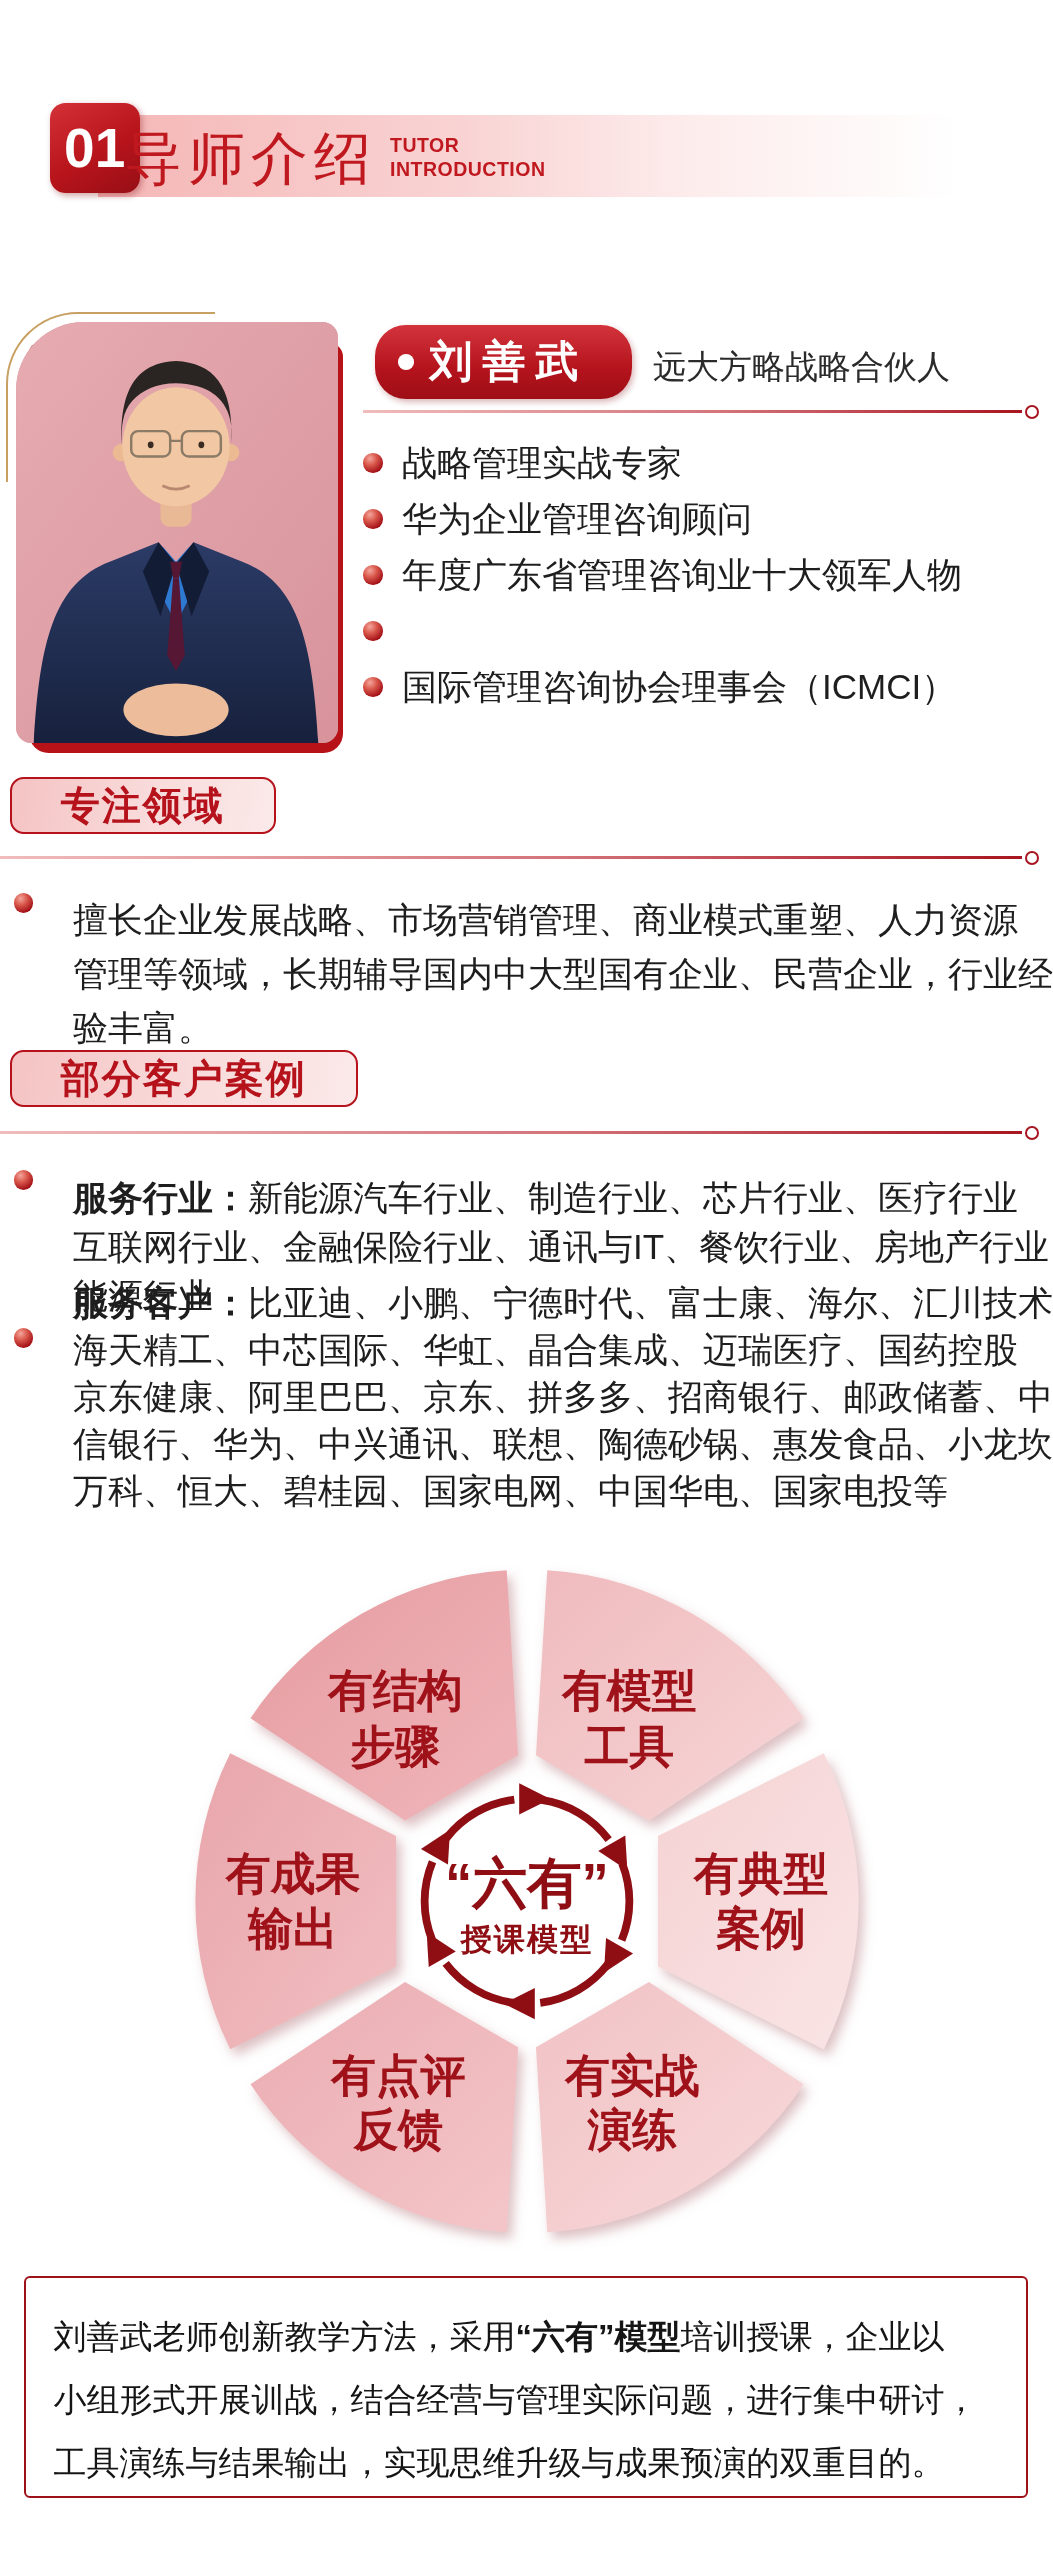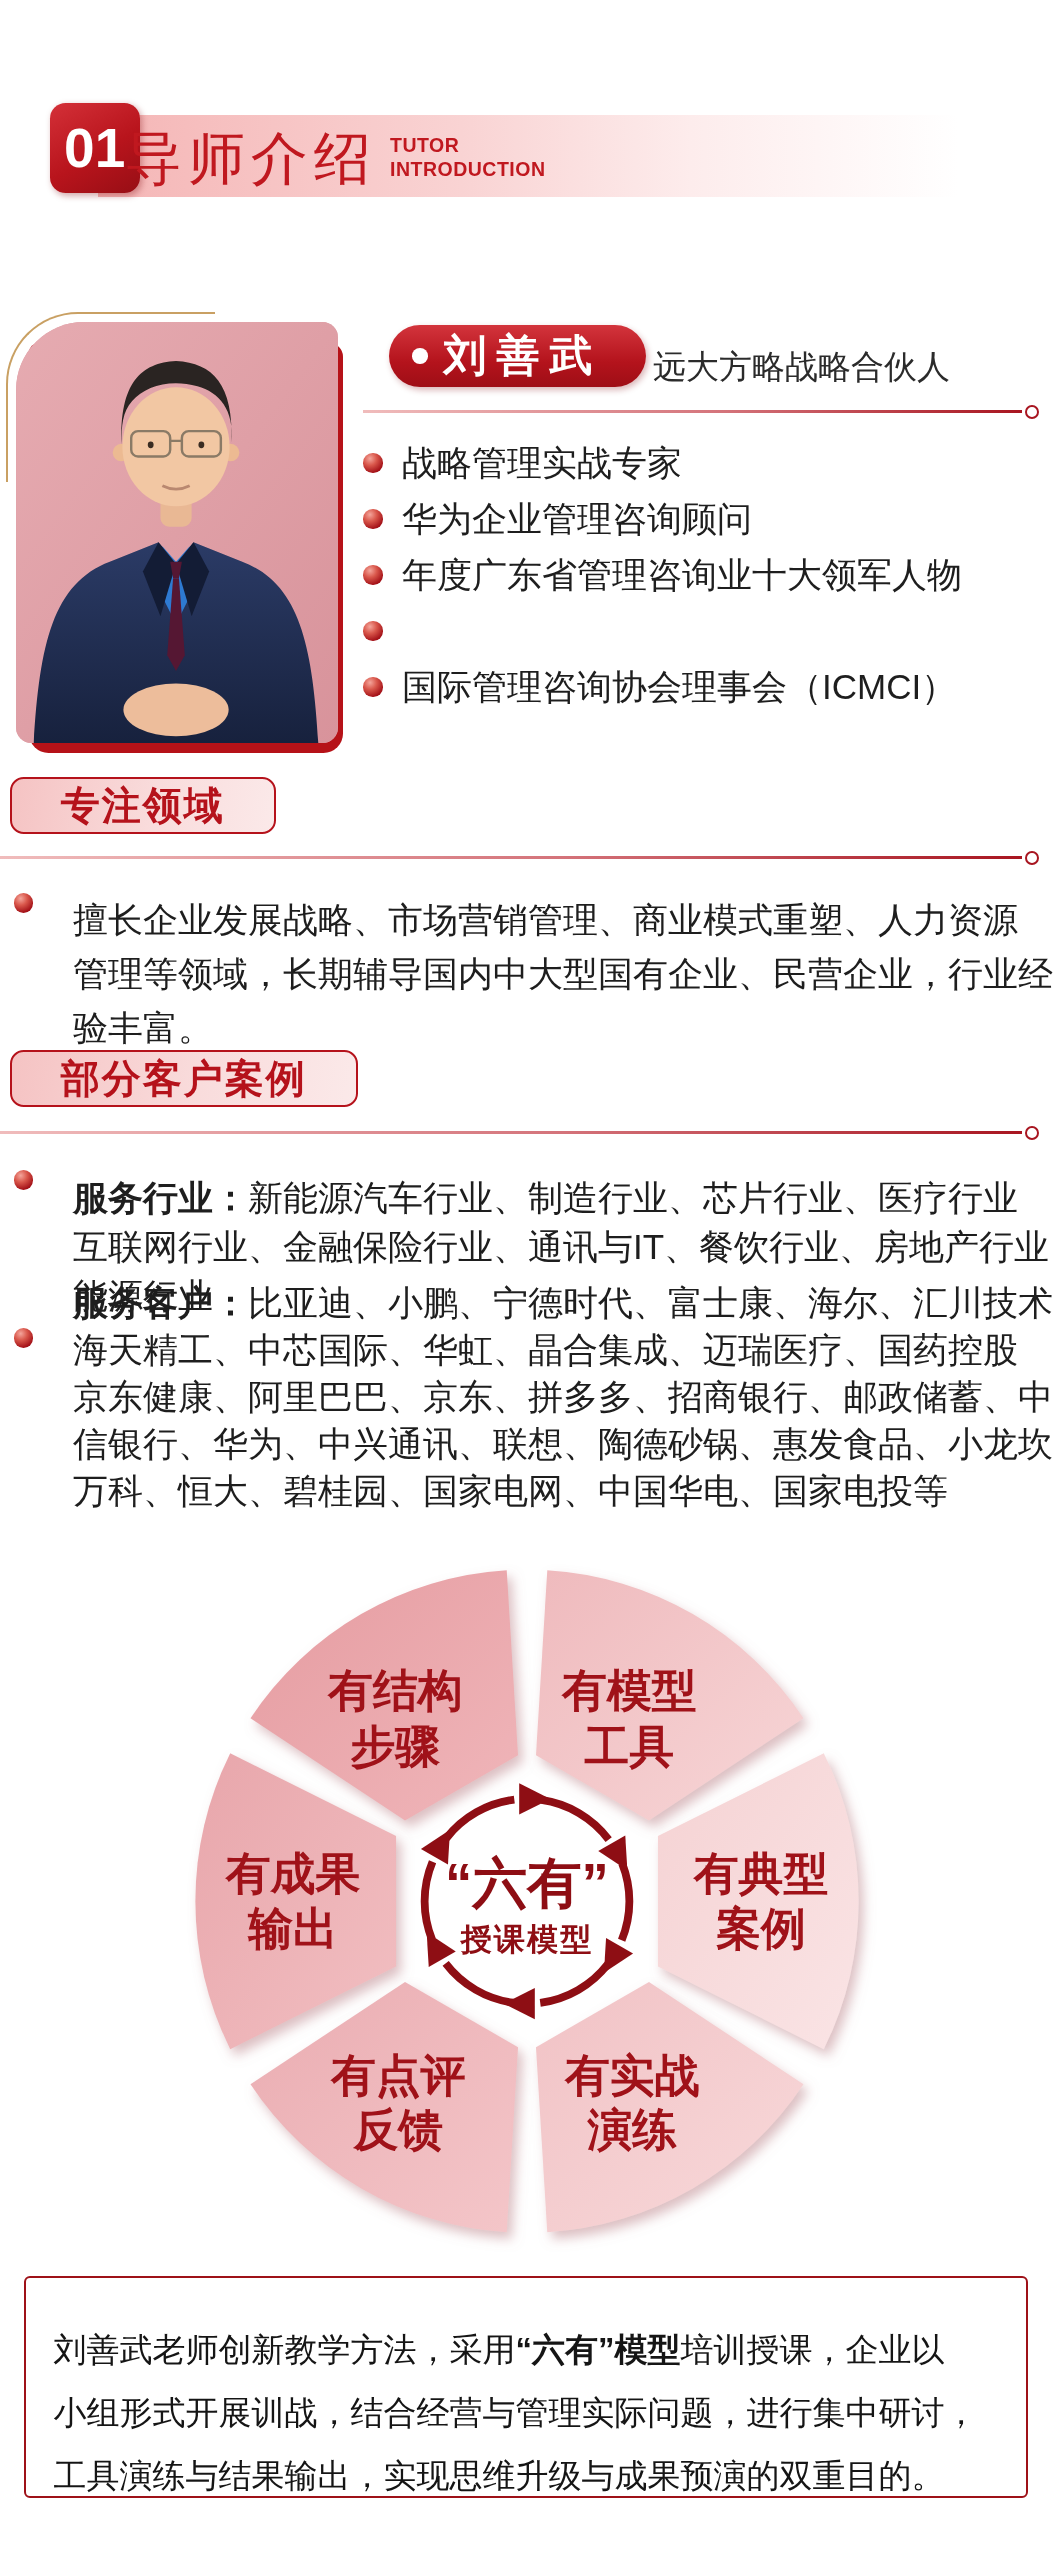--- a/index.html
+++ b/index.html
@@ -21,21 +21,21 @@
 
   
   .photo-frame-red{left:29px;top:343px;width:314px;height:410px;background:#b61218;
     border-radius:9.8px 13.7px 19.5px 19.5px;}
   .photo-card{left:15.6px;top:322px;width:322px;height:421px;border-radius:68px 15.6px 15.6px 15.6px;
     overflow:hidden;background:#dfa0a7;}
   .photo-gold{left:5.9px;top:312px;width:207px;height:168px;border-top:2.9px solid #c9a063;
     border-left:2.9px solid #c9a063;border-top-left-radius:72px;}
 
   
-  .name-pill{left:389px;top:325px;width:257px;height:62px;border-radius:31px;
+  .name-pill{left:375px;top:325px;width:257px;height:74px;border-radius:31px;
     background:linear-gradient(180deg,#d3343c 0%,#b4131c 60%,#9e0e16 100%);
     display:flex;align-items:center;padding:0 0 0 23.4px;box-sizing:border-box;
     box-shadow:2px 2.9px 5.9px rgba(130,10,15,.3);}
   .name-dot{width:15.6px;height:15.6px;border-radius:50%;background:#ffffff;margin-right:15.6px;flex:0 0 auto;}
   .name-text{color:#ffffff;font-size:43px;font-weight:bold;letter-spacing:9.8px;white-space:nowrap;}
   .role-text{left:653px;top:345px;font-size:33px;color:#2b2b2b;white-space:nowrap;}
 
   
   .divider{height:2.9px;background:linear-gradient(90deg,#f0bcbc 0%,#d4737a 55%,#a81520 100%);}
   .divider .endcap{position:absolute;right:-16.6px;top:-4.9px;width:9.8px;height:9.8px;border-radius:50%;
@@ -65,21 +65,21 @@
   .cases-pill{left:9.8px;top:1050px;}
 
   
   .model-wrap{left:176px;top:1560px;width:702px;height:702px;}
   .seg-label{font-size:46px;font-weight:bold;fill:#a01219;}
   .center-title{font-size:56px;font-weight:bold;fill:#8e0e14;}
   .center-sub{font-size:32px;font-weight:bold;fill:#8e0e14;letter-spacing:2px;}
 
   
   .note-box{left:24.4px;top:2276px;width:1004px;height:222px;border:2.9px solid #9e1118;border-radius:5.9px;
-    background:#ffffff;box-sizing:border-box;padding:40px 27px;}
+    background:#ffffff;box-sizing:border-box;padding:27px 27px;}
   .note-box p{margin:0;font-size:33px;line-height:63px;color:#151515;white-space:pre-line;}
   .note-box b{font-weight:bold;}
 </style>
 </head>
 <body>
 
 <div class="abs header-band"></div>
 <div class="abs header-badge">01</div>
 <div class="abs header-title">导师介绍</div>
 <div class="abs header-sub">

